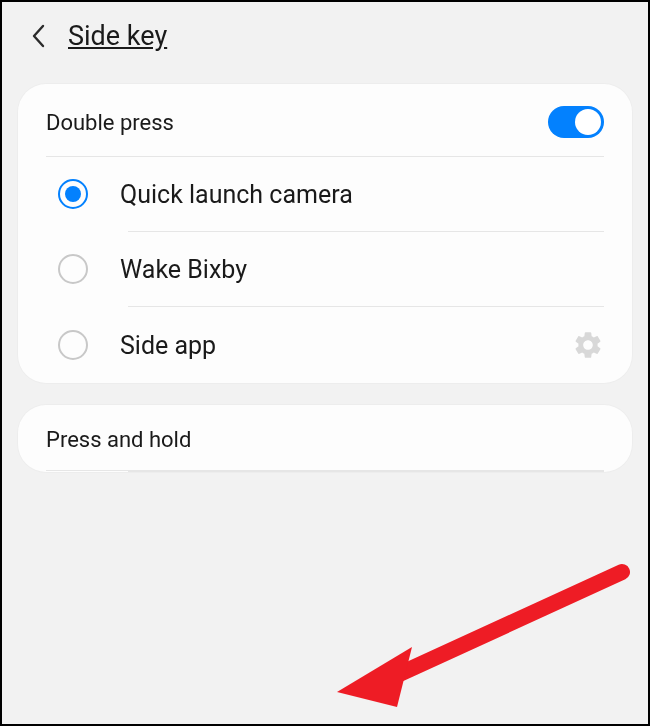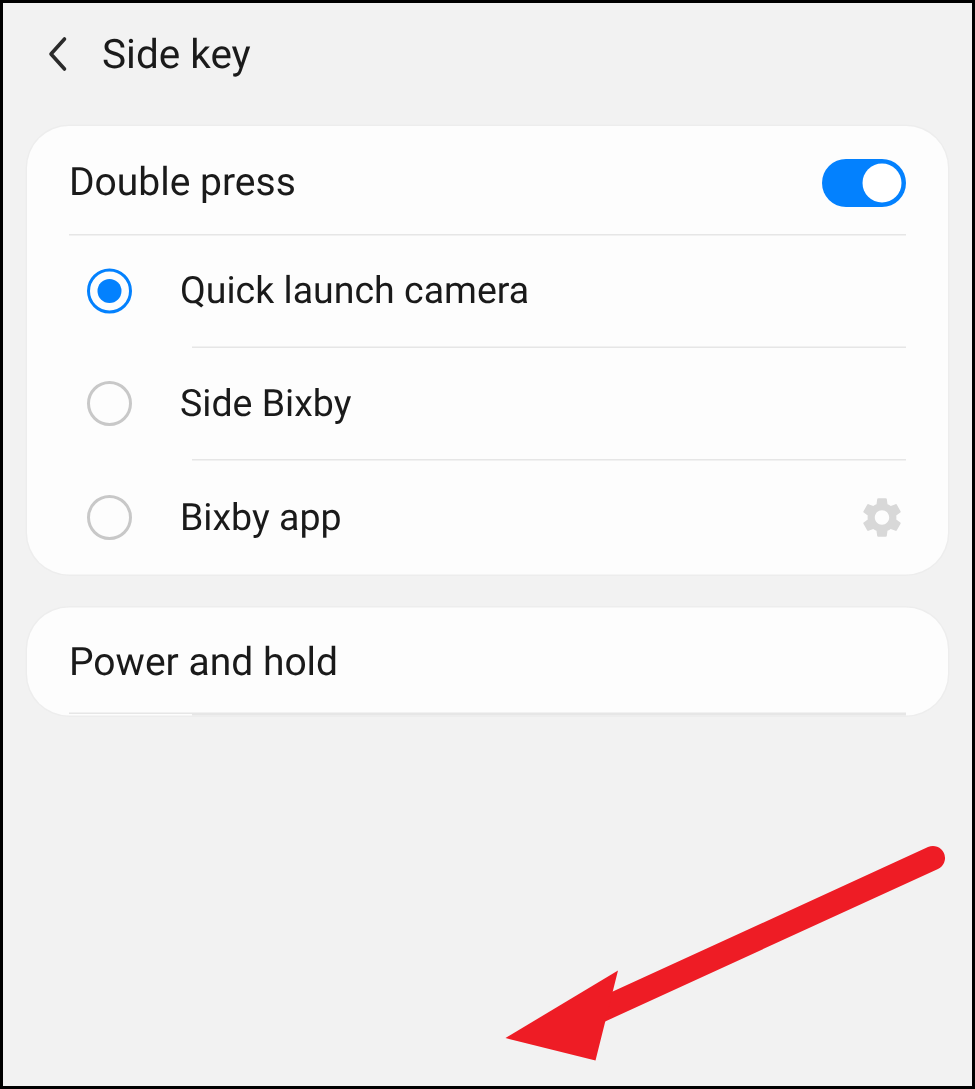--- a/index.html
+++ b/index.html
@@ -24,36 +24,37 @@
       display: flex;
       align-items: center;
       justify-content: center;
       cursor: pointer;
     }
     .back-chevron svg { display: block; }
     .header-title {
       font-size: 27px;
       color: #1a1a1a;
       font-weight: 400;
+      text-decoration: underline;
     }
     .card {
       background: #fdfdfd;
       border-radius: 28px;
       margin: 14px 16px 22px 16px;
       padding: 0;
       box-shadow: 0 0 0 1px rgba(0,0,0,0.02);
     }
     .section-header {
       display: flex;
       align-items: center;
       justify-content: space-between;
       padding: 22px 28px 18px 28px;
     }
     .section-title {
-      font-size: 26px;
+      font-size: 22px;
       color: #1a1a1a;
       font-weight: 400;
     }
     .toggle {
       width: 56px;
       height: 32px;
       border-radius: 16px;
       position: relative;
       cursor: pointer;
     }
@@ -150,38 +151,38 @@
   <div class="divider-full"></div>
 
   <div class="option-row">
     <div class="radio checked"></div>
     <div class="option-label">Quick launch camera</div>
   </div>
   <div class="divider-indent"></div>
 
   <div class="option-row">
     <div class="radio unchecked"></div>
-    <div class="option-label">Side Bixby</div>
+    <div class="option-label">Wake Bixby</div>
   </div>
   <div class="divider-indent"></div>
 
   <div class="option-row">
     <div class="radio unchecked"></div>
-    <div class="option-label">Bixby app</div>
+    <div class="option-label">Side app</div>
     <div class="gear-icon">
       <svg viewBox="0 0 24 24" width="32" height="32">
         <path fill="#d8d8d8" d="M19.14,12.94c0.04-0.3,0.06-0.61,0.06-0.94c0-0.32-0.02-0.64-0.07-0.94l2.03-1.58c0.18-0.14,0.23-0.41,0.12-0.61 l-1.92-3.32c-0.12-0.22-0.37-0.29-0.59-0.22l-2.39,0.96c-0.5-0.38-1.03-0.7-1.62-0.94L14.4,2.81c-0.04-0.24-0.24-0.41-0.48-0.41 h-3.84c-0.24,0-0.43,0.17-0.47,0.41L9.25,5.35C8.66,5.59,8.12,5.92,7.63,6.29L5.24,5.33c-0.22-0.08-0.47,0-0.59,0.22L2.74,8.87 C2.62,9.08,2.66,9.34,2.86,9.48l2.03,1.58C4.84,11.36,4.8,11.69,4.8,12s0.02,0.64,0.07,0.94l-2.03,1.58 c-0.18,0.14-0.23,0.41-0.12,0.61l1.92,3.32c0.12,0.22,0.37,0.29,0.59,0.22l2.39-0.96c0.5,0.38,1.03,0.7,1.62,0.94l0.36,2.54 c0.05,0.24,0.24,0.41,0.48,0.41h3.84c0.24,0,0.44-0.17,0.47-0.41l0.36-2.54c0.59-0.24,1.13-0.56,1.62-0.94l2.39,0.96 c0.22,0.08,0.47,0,0.59-0.22l1.92-3.32c0.12-0.22,0.07-0.47-0.12-0.61L19.14,12.94z M12,15.6c-1.98,0-3.6-1.62-3.6-3.6 s1.62-3.6,3.6-3.6s3.6,1.62,3.6,3.6S13.98,15.6,12,15.6z"></path>
       </svg>
     </div>
   </div>
 </div>
 
 <div class="card last">
   <div class="section-header">
-    <div class="section-title">Power and hold</div>
+    <div class="section-title">Press and hold</div>
   </div>
   <div class="divider-full"></div>
 
   <div class="divider-indent"></div>
 
 </div>
 
 <svg class="arrow-annotation" style="left:320px; top:550px;" width="320" height="170" viewBox="0 0 320 170">
   <defs>
     <marker id="ahead" markerWidth="1" markerHeight="1" refX="0" refY="0" orient="auto"></marker>

